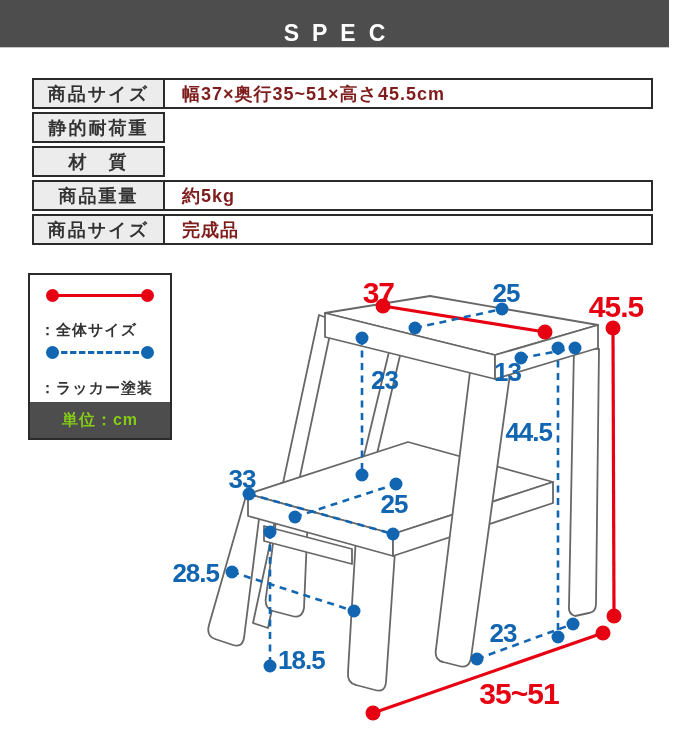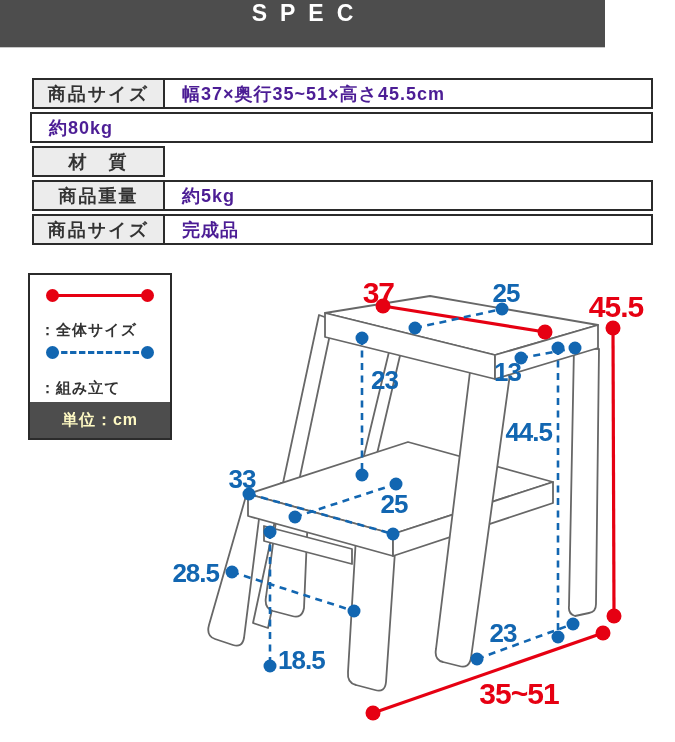--- a/index.html
+++ b/index.html
@@ -2,59 +2,59 @@
 <html><head>
 <meta charset="utf-8">
 <style>
   html,body{margin:0;padding:0;}
   body{
     width:675px;height:742px;position:relative;overflow:hidden;
     background:#ffffff;font-family:"Liberation Sans","DejaVu Sans",sans-serif;
   }
   
   .spec-header{
-    position:absolute;top:0;left:0;width:605px;height:47px;
-    background:#4d4d4d;color:#fff;display:flex;align-items:flex-start;justify-content:center;
+    position:absolute;top:0;left:0;width:669px;height:47px;
+    background:#4d4d4d;color:#fff;display:flex;align-items:flex-end;justify-content:center;
     font-size:23px;font-weight:bold;letter-spacing:13px;text-indent:13px;
     border-bottom:1px solid #c8c8c8;
   }
   
   .spec-table{
     position:absolute;top:78px;left:32px;width:621px;
     display:flex;flex-direction:column;gap:3px;
   }
   .spec-row{display:flex;height:31px;}
   .spec-label{
     width:129px;background:#ececec;border:2px solid #2b2b2b;
     display:flex;align-items:center;justify-content:center;
     font-size:18px;font-weight:bold;color:#333;letter-spacing:2px;flex:none;
   }
   .spec-value{
     flex:1;background:#fff;border:2px solid #2b2b2b;margin-left:-2px;
     display:flex;align-items:center;padding-left:17px;
-    font-size:18px;font-weight:bold;color:#4c1d95;letter-spacing:1px;
+    font-size:18px;font-weight:bold;color:#7f1d1d;letter-spacing:1px;
   }
   
   .legend{
     position:absolute;left:28px;top:273px;width:140px;height:163px;
     border:2px solid #2b2b2b;background:#fff;
   }
   .legend-line{position:absolute;left:21px;right:21px;height:0;}
   .legend-line .bar{position:absolute;left:0;right:0;top:-1px;height:3px;background:#e60012;border-radius:2px;}
   .legend-line.dashed .bar{background:none;border-top:3px dashed #1266b1;height:0;}
   .legend-line .dot{position:absolute;width:13px;height:13px;border-radius:50%;top:-6px;background:#e60012;}
   .legend-line.dashed .dot{background:#1266b1;}
   .legend-line .dot.l{left:-5px;}
   .legend-line .dot.r{right:-5px;}
   .legend-label{
     position:absolute;left:10px;font-size:15px;font-weight:bold;color:#333;letter-spacing:1px;margin-top:16px;
   }
   .legend-unit{
     position:absolute;left:0;right:0;bottom:0;height:36px;background:#4d4d4d;
-    color:#fef9c3;font-size:16px;font-weight:bold;display:flex;align-items:center;justify-content:center;
+    color:#84cc16;font-size:16px;font-weight:bold;display:flex;align-items:center;justify-content:center;
     letter-spacing:1px;
   }
   
   .diagram-svg{position:absolute;left:0;top:0;}
   .stool path{fill:#ffffff;stroke:#676767;stroke-width:1.8;stroke-linejoin:round;stroke-linecap:round;}
   .dim-ov line{stroke:#e60012;stroke-width:3.2;}
   .dim-ov circle{fill:#e60012;}
   .dim-dt line{stroke:#1266b1;stroke-width:2.6;stroke-dasharray:7 5.5;}
   .dim-dt circle{fill:#1266b1;}
   text.dlab{font-family:"Liberation Sans","DejaVu Sans",sans-serif;font-weight:bold;letter-spacing:-1px;}
@@ -67,21 +67,21 @@
 <div class="spec-header">
   <span>SPEC</span>
 </div>
 
 <div class="spec-table">
   <div class="spec-row">
     <div class="spec-label">商品サイズ</div>
     <div class="spec-value">幅37×奥行35~51×高さ45.5cm</div>
   </div>
   <div class="spec-row">
-    <div class="spec-value">約80kg</div>
+    <div class="spec-label">静的耐荷重</div>
   </div>
   <div class="spec-row">
     <div class="spec-label">材　質</div>
   </div>
   <div class="spec-row">
     <div class="spec-label">商品重量</div>
     <div class="spec-value">約5kg</div>
   </div>
   <div class="spec-row">
     <div class="spec-label">商品サイズ</div>
@@ -94,21 +94,21 @@
     <span class="bar"></span>
       <span class="dot l"></span>
       <span class="dot r"></span>
   </div>
   <div class="legend-label" style="top:30px;">：全体サイズ</div>
   <div class="legend-line dashed" style="top:77px;">
     <span class="bar"></span>
       <span class="dot l"></span>
       <span class="dot r"></span>
   </div>
-  <div class="legend-label" style="top:88px;">：組み立て</div>
+  <div class="legend-label" style="top:88px;">：ラッカー塗装</div>
   <div class="legend-unit">
     <span>単位：cm</span>
   </div>
 </div>
 
 <svg class="diagram-svg" width="675" height="742" viewBox="0 0 675 742">
 
   <g class="stool">
 
     <path d="M319,315 L253,623 L268,628 L333,320 Z"></path>

